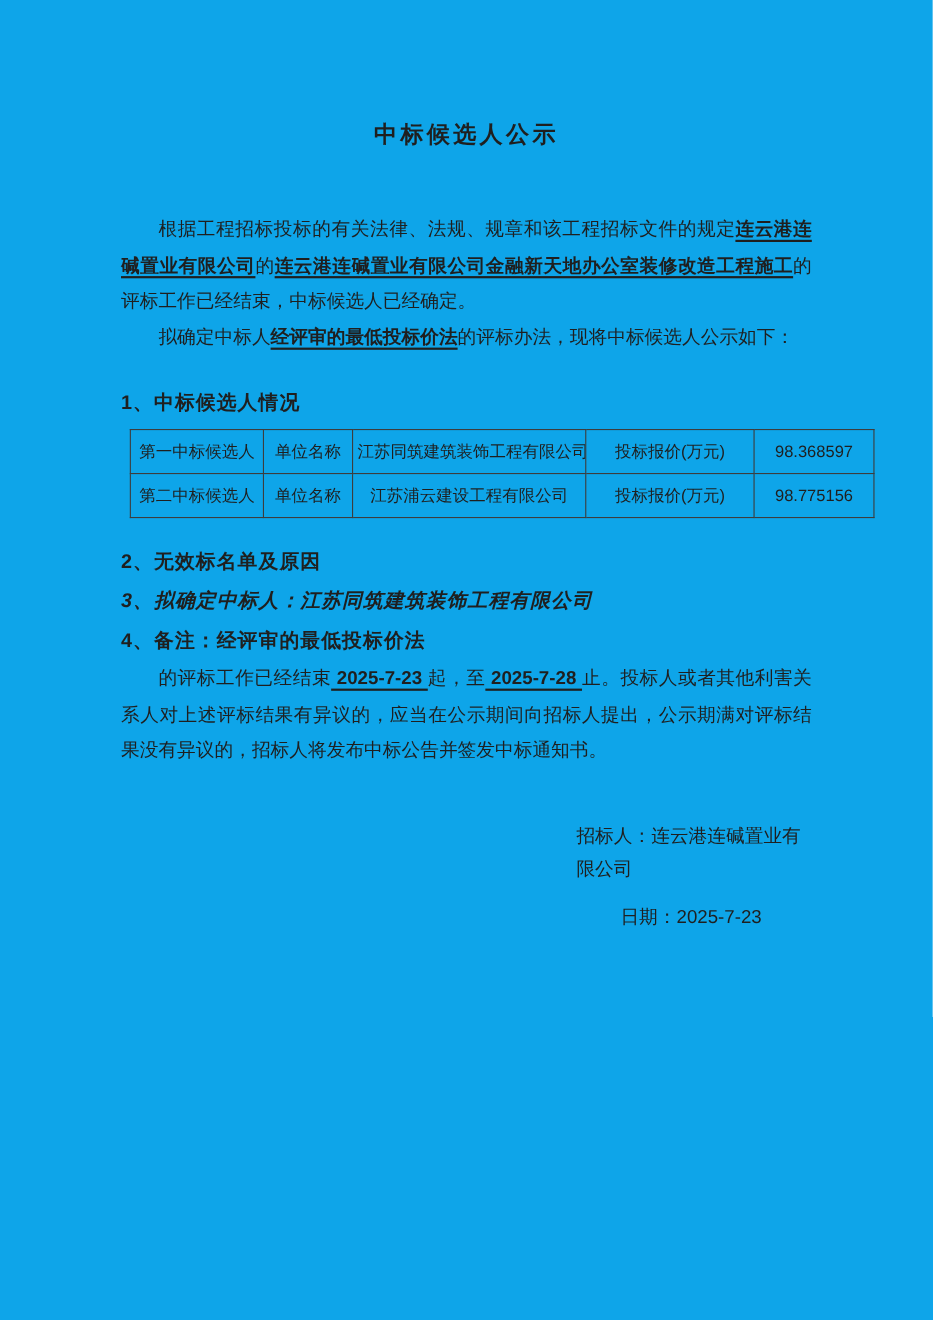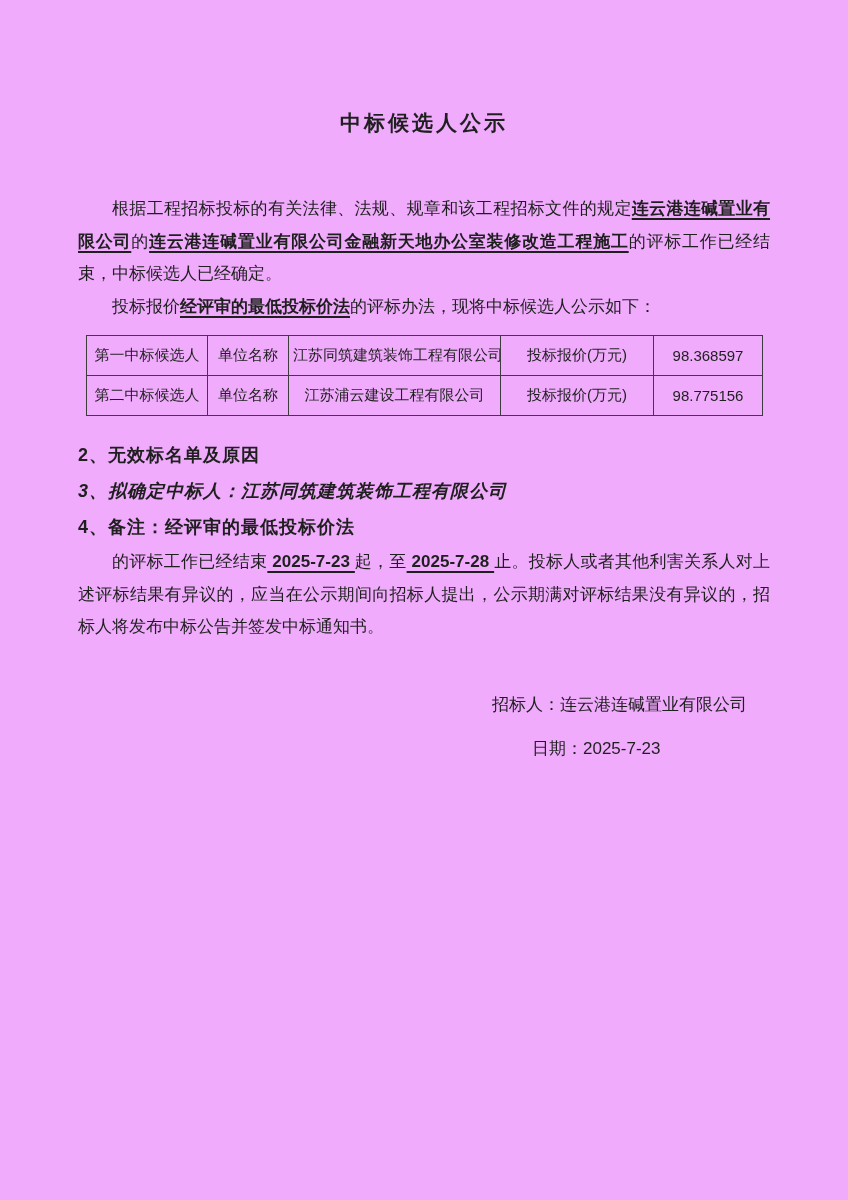--- a/index.html
+++ b/index.html
@@ -1,22 +1,22 @@
 <!DOCTYPE html>
 <html><head>
 <meta charset="utf-8">
 <style>
   html, body { margin: 0; padding: 0; background: #ffffff; }
   .page {
     position: relative;
     width: 848px;
     height: 1200px;
     box-sizing: border-box;
-    padding: 0 78px;
-    background: #f0abfc;
+    padding: 0 110px;
+    background: #0ea5e9;
     color: #1f1f1f;
     font-family: "Liberation Sans", sans-serif;
     overflow: hidden;
   }
   .doc-title {
     margin: 106px 0 0 0;
     font-size: 21px;
     font-weight: 700;
     letter-spacing: 3px;
     line-height: 34px;
@@ -82,22 +82,23 @@
 </style>
 </head>
 <body>
 
 <div class="page">
 
   <h1 class="doc-title">中标候选人公示</h1>
 
   <p class="para p-intro"><span>根据工程招标投标的有关法律、法规、规章和该工程招标文件的规定</span><span class="bu">连云港连碱置业有限公司</span><span>的</span><span class="bu">连云港连碱置业有限公司金融新天地办公室装修改造工程施工</span><span>的评标工作已经结束，中标候选人已经确定。</span></p>
 
-  <p class="para"><span>投标报价</span><span class="bu">经评审的最低投标价法</span><span>的评标办法，现将中标候选人公示如下：</span></p>
+  <p class="para"><span>拟确定中标人</span><span class="bu">经评审的最低投标价法</span><span>的评标办法，现将中标候选人公示如下：</span></p>
 
+  <h2 class="sec-heading h-sec1">1、中标候选人情况</h2>
 
   <table class="tbl-candidates">
     <colgroup>
       <col style="width:121px">
         <col style="width:81px">
         <col style="width:212px">
         <col style="width:153px">
         <col style="width:109px">
     </colgroup>
     <tbody>

